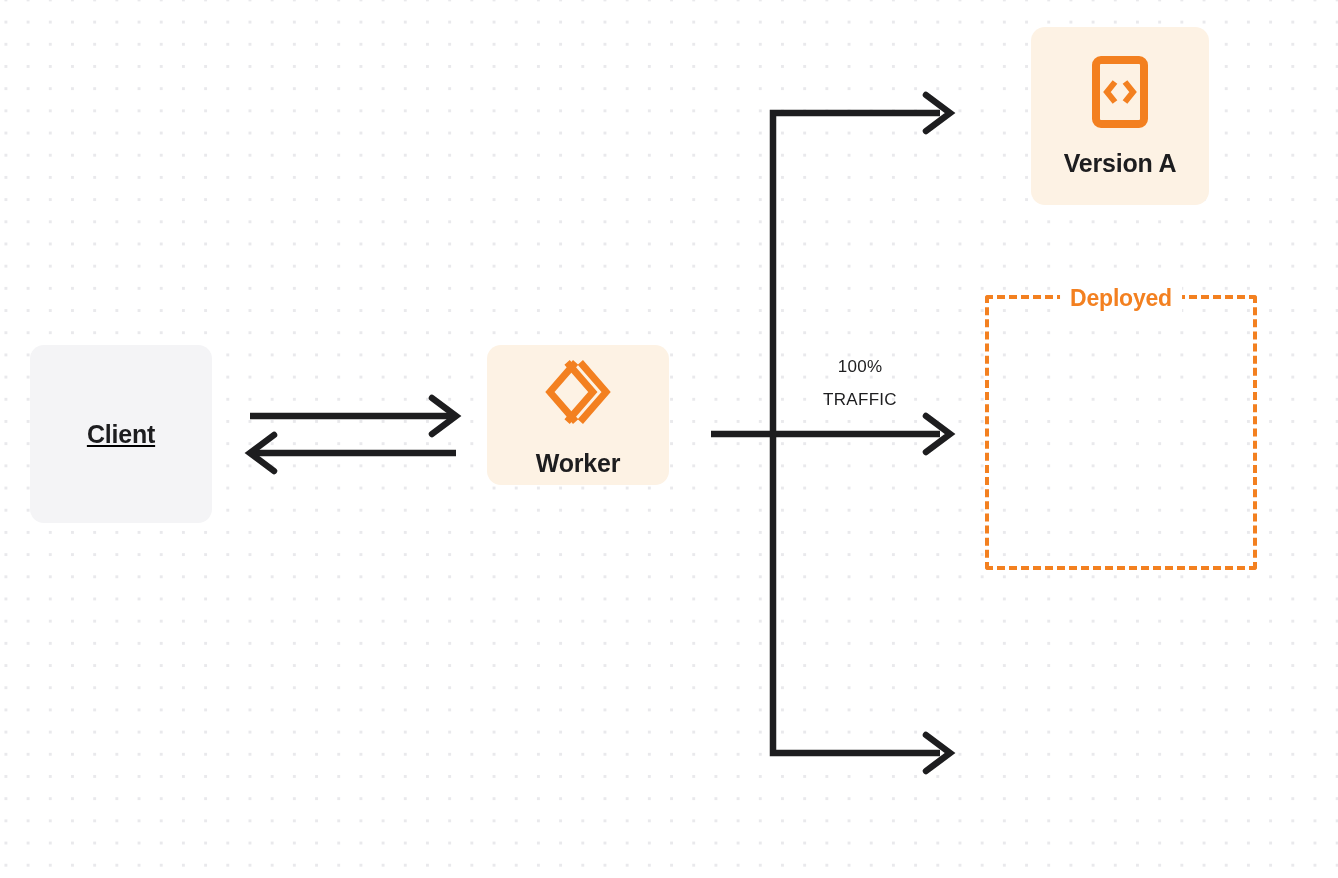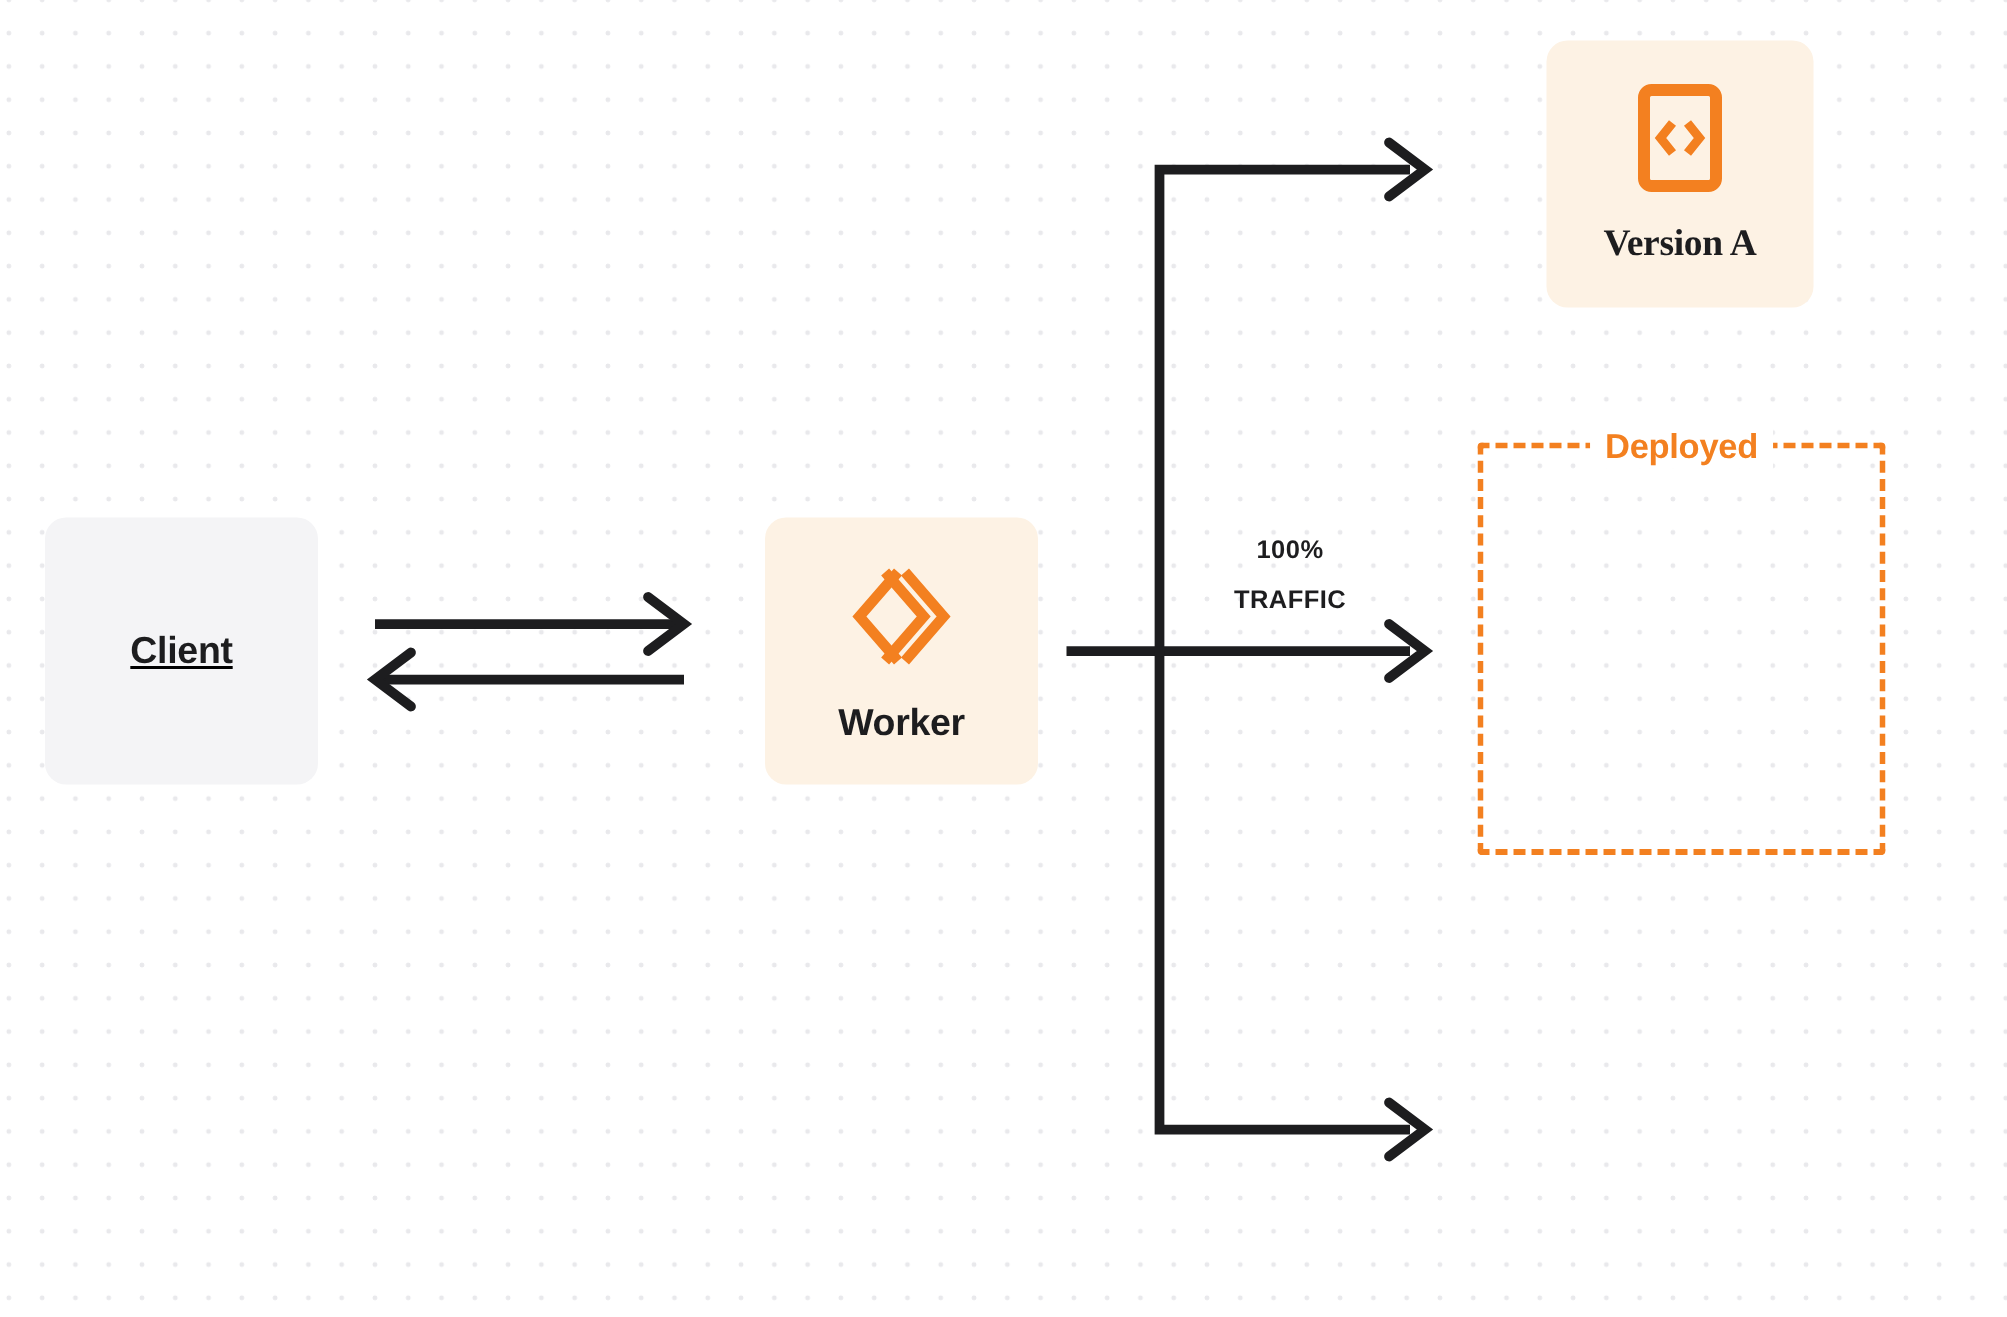--- a/index.html
+++ b/index.html
@@ -59,39 +59,39 @@
     left: 30px;
     top: 345px;
     width: 182px;
     height: 178px;
     background: #f4f4f6;
     text-decoration: underline;
   }
 
   
   #worker-node {
-    left: 510px;
+    left: 487px;
     top: 345px;
     width: 182px;
-    height: 178px;
+    height: 140px;
     background: #fdf2e4;
   }
   #worker-node .node-label { margin-top: 18px; }
 
   
   .version-node {
     width: 178px;
     height: 178px;
     background: #fdf2e4;
     left: 1031px;
   }
   #version-a-node { top: 27px; }
   #version-b-node { top: 345px; }
   #version-c-node { top: 663px; }
-  .version-node .node-label { margin-top: 20px; font-family: Liberation Serif, serif; }
+  .version-node .node-label { margin-top: 20px; }
 
   .icon-wrap {
     display: block;
     line-height: 0;
   }
 
   
   #deployed-group {
     position: absolute;
     left: 985px;
@@ -120,21 +120,21 @@
 
   
   #traffic-label {
     position: absolute;
     left: 790px;
     top: 350px;
     width: 140px;
     text-align: center;
     color: #1d1d1f;
     font-size: 17px;
-    font-weight: 700;
+    font-weight: 400;
     letter-spacing: 0.3px;
     line-height: 1.95;
     background: transparent;
   }
   #traffic-label .tl-line { display: block; }
 </style>
 </head>
 <body>
 
 <div id="canvas">

